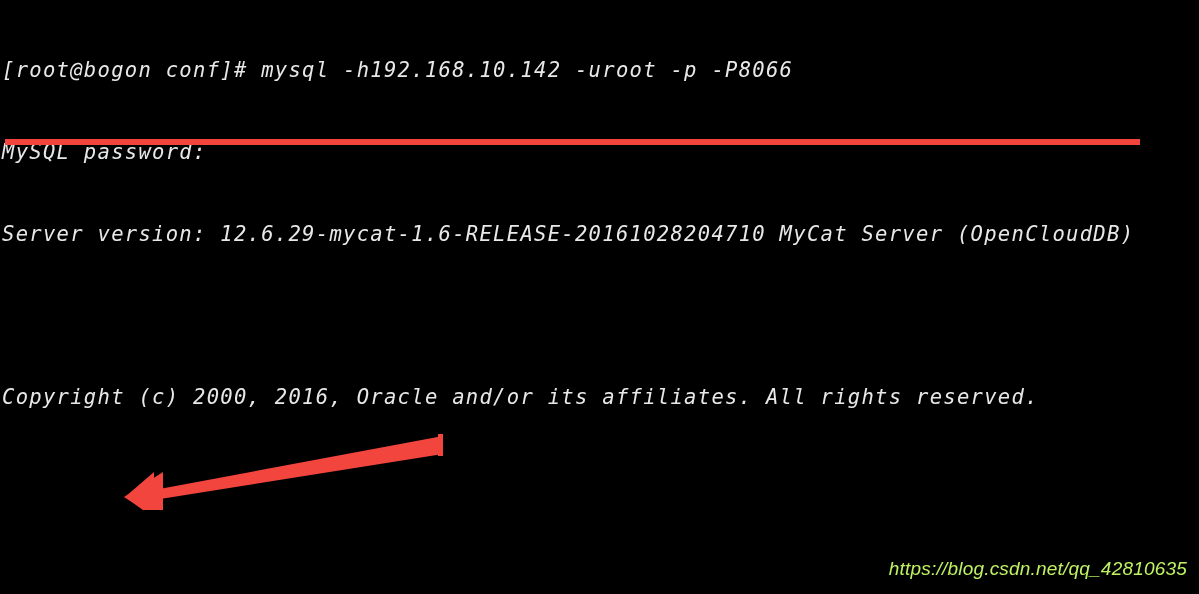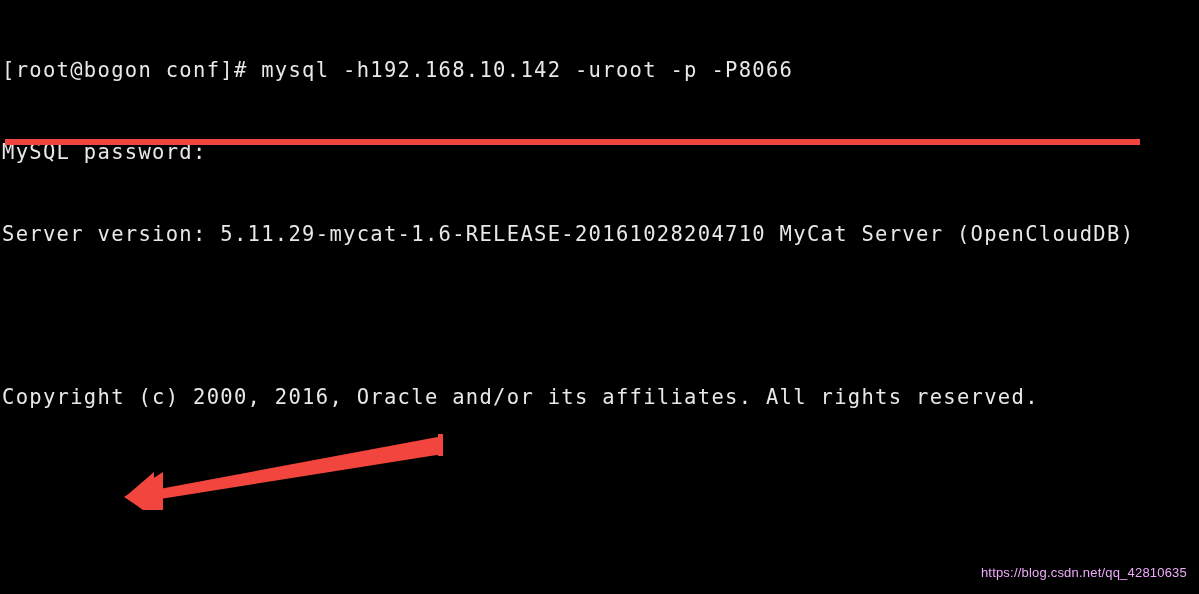--- a/index.html
+++ b/index.html
@@ -7,20 +7,21 @@
     margin: 0;
     padding: 0;
     background: #000000;
   }
   #screen {
     position: relative;
     width: 1199px;
     height: 594px;
     background: #000000;
     overflow: hidden;
+    font-style: italic;
   }
   #terminal {
     position: absolute;
     left: 0;
     top: 0;
     width: 1199px;
     height: 594px;
     padding: 3px 0 0 2px;
     box-sizing: border-box;
     font-family: "DejaVu Sans Mono", "Liberation Mono", monospace;
@@ -57,35 +58,35 @@
     height: 82px;
     pointer-events: none;
   }
 
   
   #watermark {
     position: absolute;
     right: 12px;
     bottom: 14px;
     font-family: "Liberation Sans", "DejaVu Sans", sans-serif;
-    font-size: 13px;
-    color: #f0abfc;
+    font-size: 19px;
+    color: #bef264;
     letter-spacing: 0.2px;
     white-space: nowrap;
   }
 </style>
 </head>
 <body>
 
 <div id="screen">
 
   <div id="terminal">
     <span class="tline">[root@bogon conf]# mysql -h192.168.10.142 -uroot -p -P8066</span>
     <span class="tline">MySQL password:</span>
-    <span class="tline">Server version: 5.11.29-mycat-1.6-RELEASE-20161028204710 MyCat Server (OpenCloudDB)</span>
+    <span class="tline">Server version: 12.6.29-mycat-1.6-RELEASE-20161028204710 MyCat Server (OpenCloudDB)</span>
     <span class="tline blank"></span>
     <span class="tline">Copyright (c) 2000, 2016, Oracle and/or its affiliates. All rights reserved.</span>
     
     
     
     
     
     
     
     

